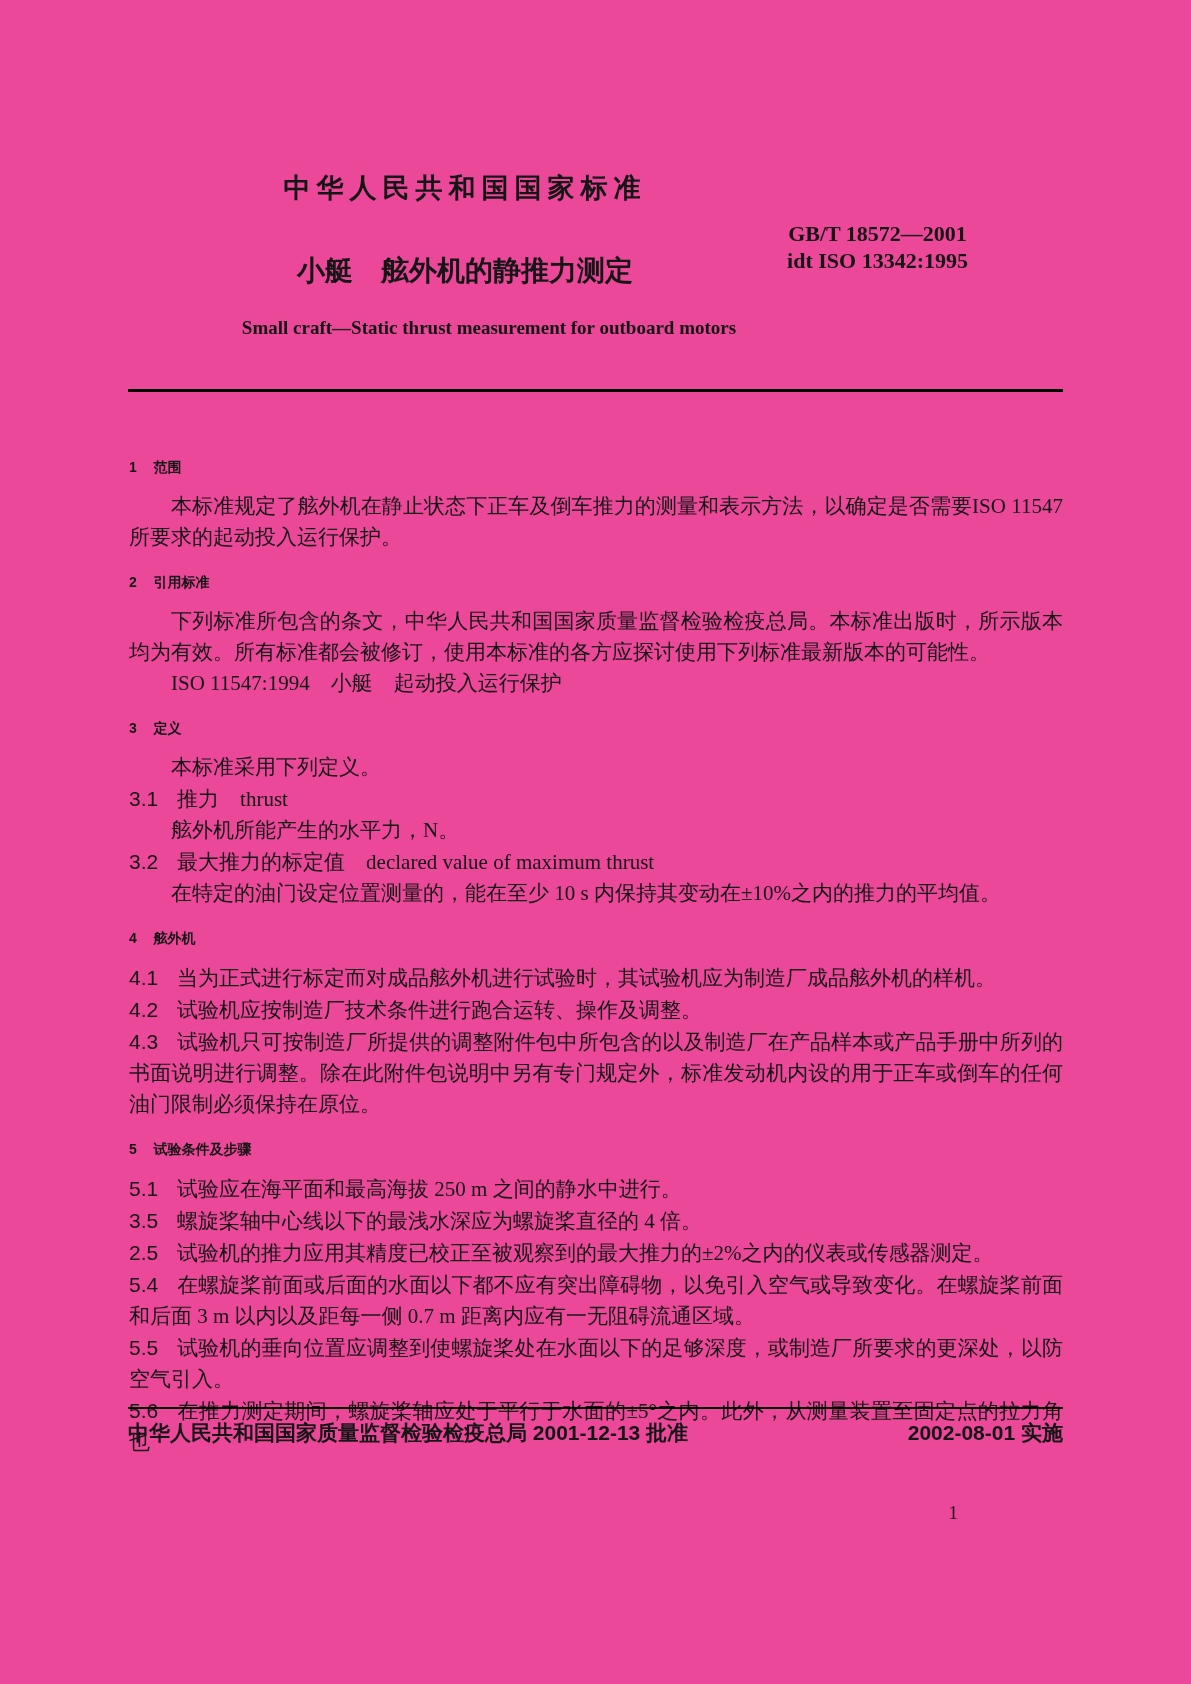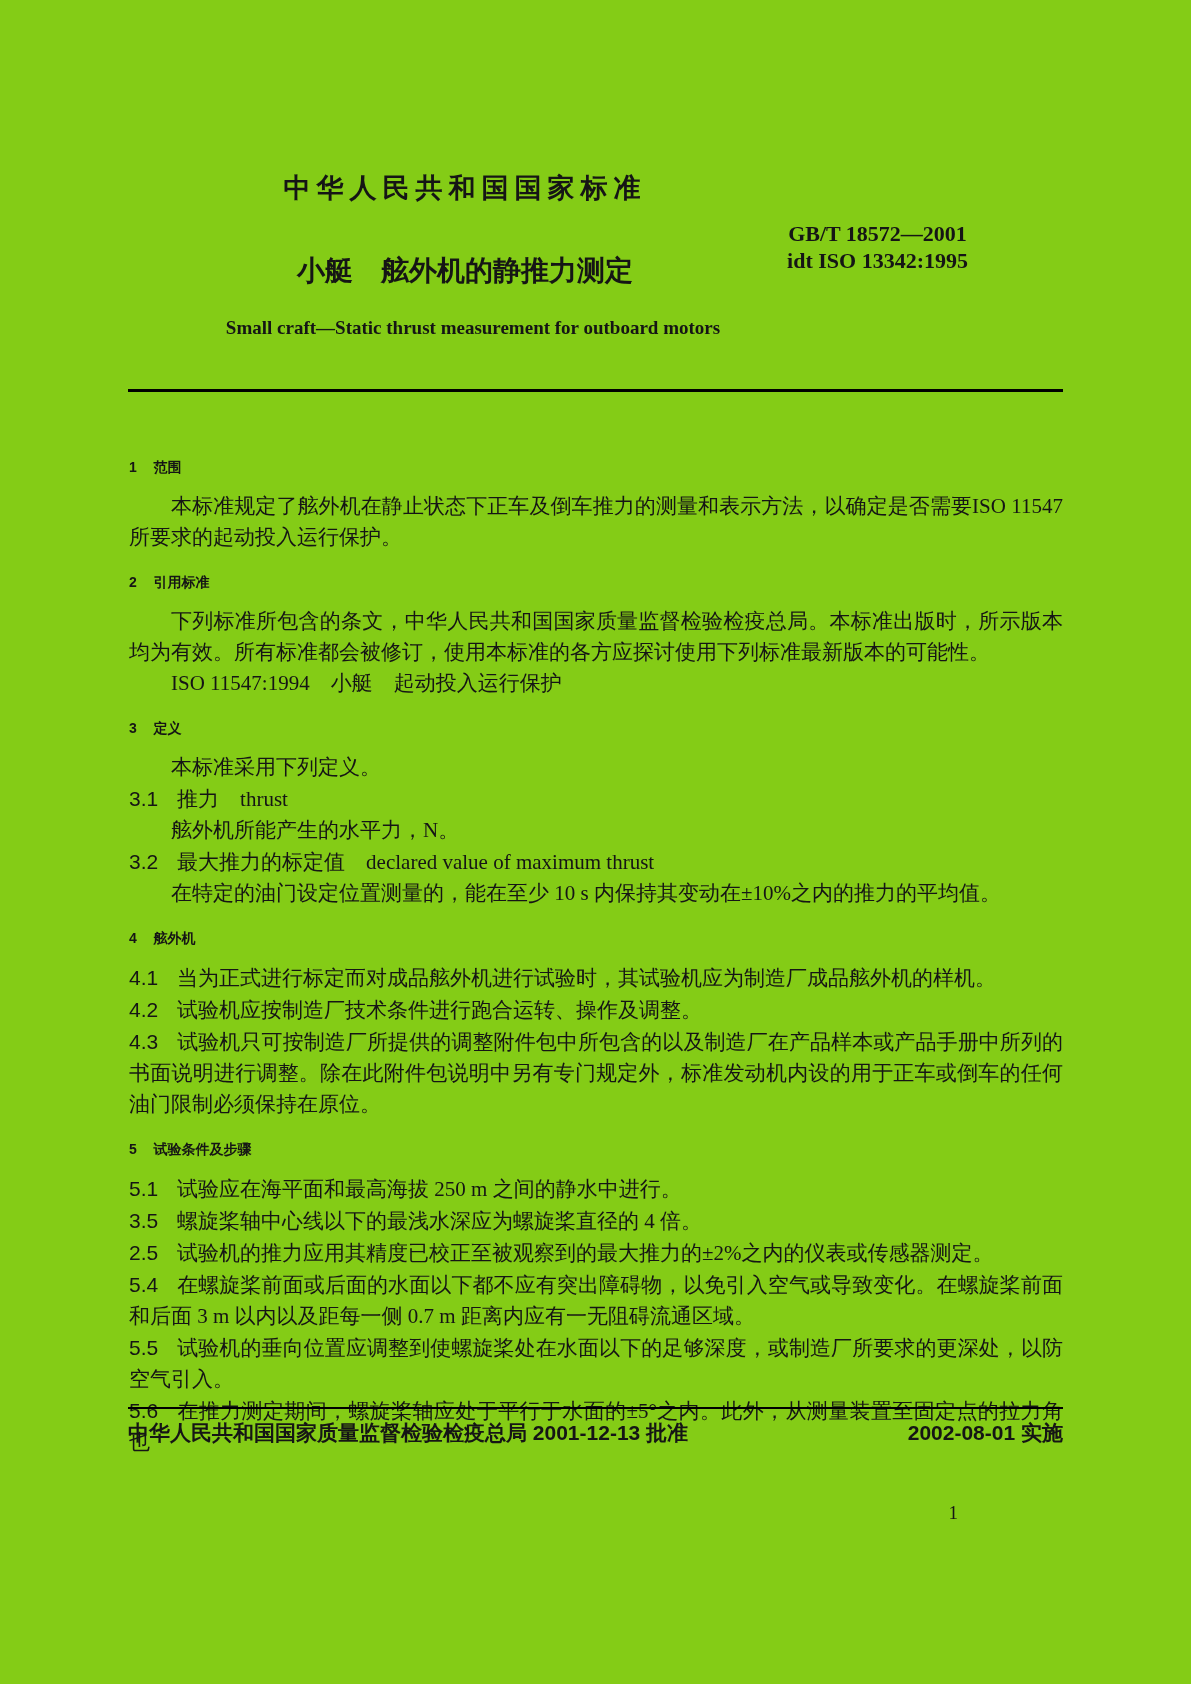--- a/index.html
+++ b/index.html
@@ -4,21 +4,21 @@
 <style>
   * { margin: 0; padding: 0; box-sizing: border-box; }
   html, body { background: #ffffff; }
   body {
     width: 1191px; height: 1684px;
     position: relative;
     overflow: hidden;
     font-family: "Liberation Serif", "DejaVu Serif", serif;
     color: #151515;
   }
-  .page { position: absolute; inset: 0; background: #84cc16; }
+  .page { position: absolute; inset: 0; background: #ec4899; }
 
   
   .header-title {
     position: absolute; top: 170px; left: 128px; width: 674px;
     text-align: center;
     font-family: "Liberation Sans", "DejaVu Sans", sans-serif;
     font-weight: bold; font-size: 27px; letter-spacing: 6px;
     white-space: nowrap;
   }
   .std-no {
@@ -28,21 +28,21 @@
     font-family: "Liberation Serif", "DejaVu Serif", serif;
   }
   .doc-title-cn {
     position: absolute; top: 252px; left: 128px; width: 674px;
     text-align: center;
     font-family: "Liberation Sans", "DejaVu Sans", sans-serif;
     font-weight: bold; font-size: 28px;
     white-space: nowrap;
   }
   .doc-title-en {
-    position: absolute; top: 317px; left: 0; width: 922px;
+    position: absolute; top: 317px; left: 16px; width: 922px;
     text-align: center;
     font-weight: bold; font-size: 19px; padding-left: 24px;
   }
   .rule {
     position: absolute; top: 389px; left: 128px; width: 935px; height: 3px;
     background: #000;
   }
 
   
   .content {

